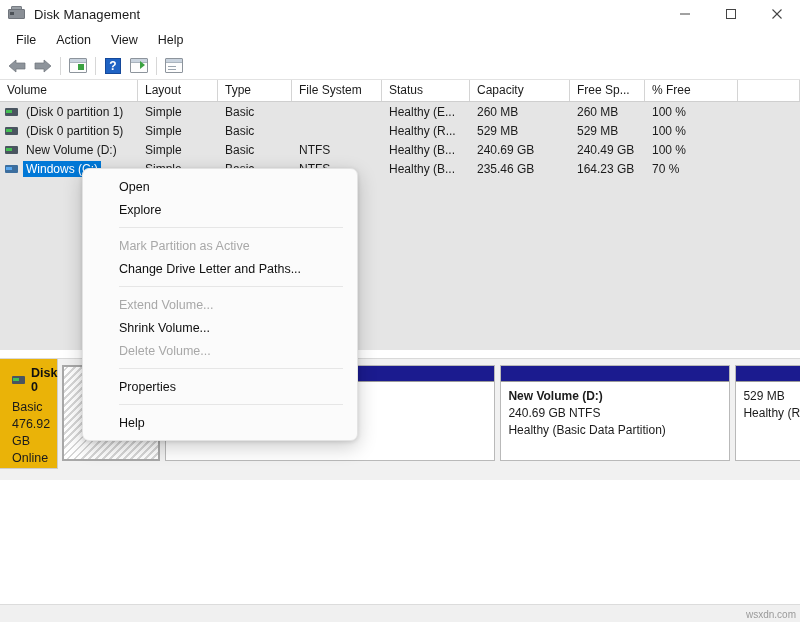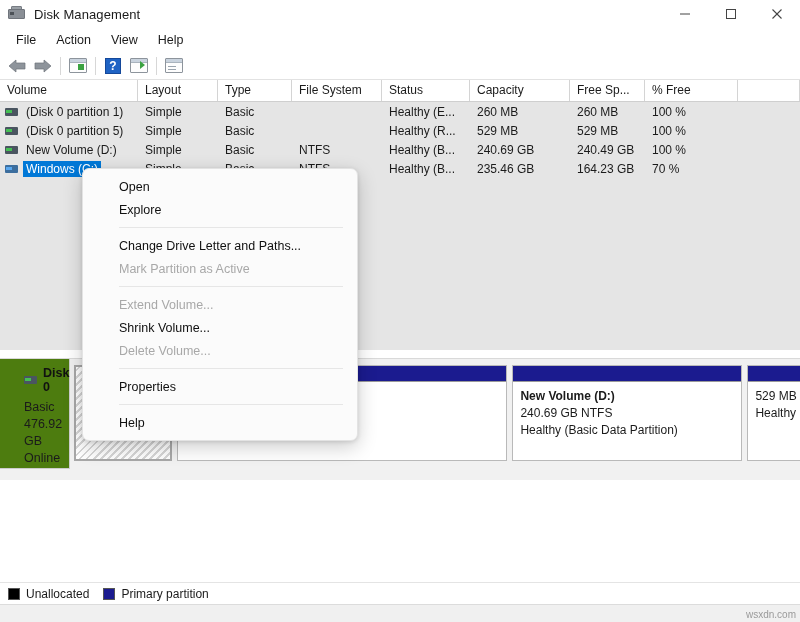--- a/index.html
+++ b/index.html
@@ -183,24 +183,24 @@
     background: #f1f1f1;
     border-top: 1px solid #d9d9d9;
   }
   .disk-row {
     position: absolute; top: 0; left: 0;
     width: 800px; height: 110px;
     display: flex;
   }
   .disk-info {
     width: 116px; height: 110px;
-    background: #4d7c0f;
+    background: #eab308;
     border-right: 1px solid #cdcdcd;
     border-bottom: 1px solid #cdcdcd;
-    padding: 7px 0 0 24px;
+    padding: 7px 0 0 12px;
   }
   .disk-info .dtitle {
     display: flex; align-items: center; gap: 6px;
     font-size: 12.5px; font-weight: bold; color: #111;
     margin-bottom: 5px;
   }
   .disk-info .dline {
     font-size: 12.5px; color: #1b1b1b; line-height: 17px;
   }
   .parts {
@@ -488,39 +488,29 @@
             </div>
           </div>
         </div>
     </div>
   </div>
 
   <div class="ctx" id="ctx">
       <div class="ctx-item">Open</div>
       <div class="ctx-item">Explore</div>
       <div class="ctx-sep"></div>
+      <div class="ctx-item disabled">Mark Partition as Active</div>
       <div class="ctx-item">Change Drive Letter and Paths...</div>
-      <div class="ctx-item disabled">Mark Partition as Active</div>
       <div class="ctx-sep"></div>
       <div class="ctx-item disabled">Extend Volume...</div>
       <div class="ctx-item">Shrink Volume...</div>
       <div class="ctx-item disabled">Delete Volume...</div>
       <div class="ctx-sep"></div>
       <div class="ctx-item">Properties</div>
       <div class="ctx-sep"></div>
       <div class="ctx-item">Help</div>
     </div>
 
-  <div class="legend" id="legend">
-      <div class="lg-item">
-        <div class="lg-sw" style="background: rgb(0, 0, 0);"></div>
-        <div class="lg-text">Unallocated</div>
-      </div>
-      <div class="lg-item">
-        <div class="lg-sw" style="background: rgb(27, 27, 143);"></div>
-        <div class="lg-text">Primary partition</div>
-      </div>
-    </div>
   <div class="statusbar">
     <div class="watermark">wsxdn.com</div>
   </div>
 
 </div>
 
 </body></html>

